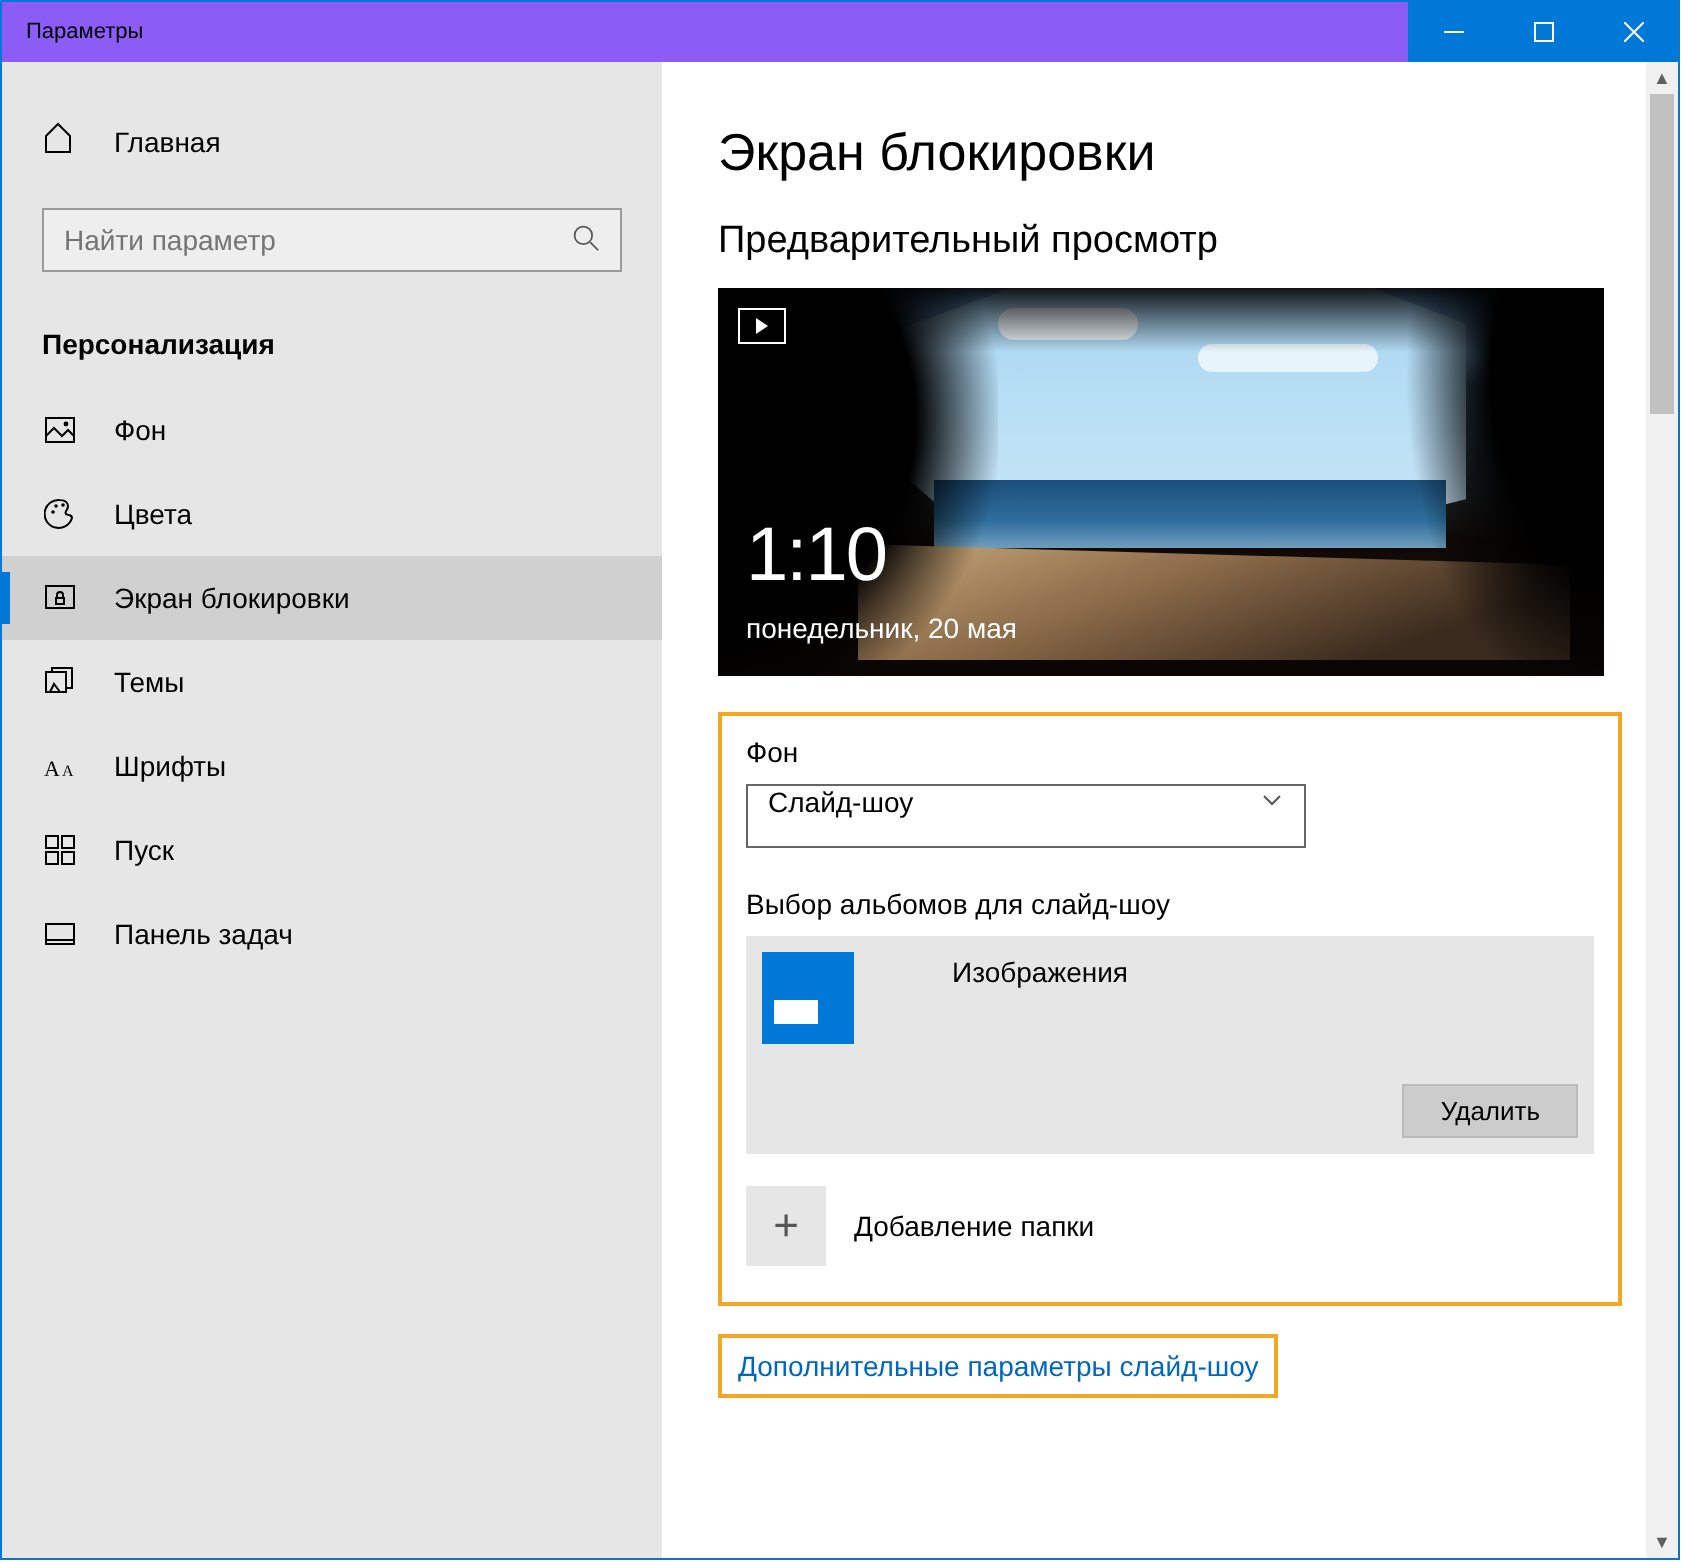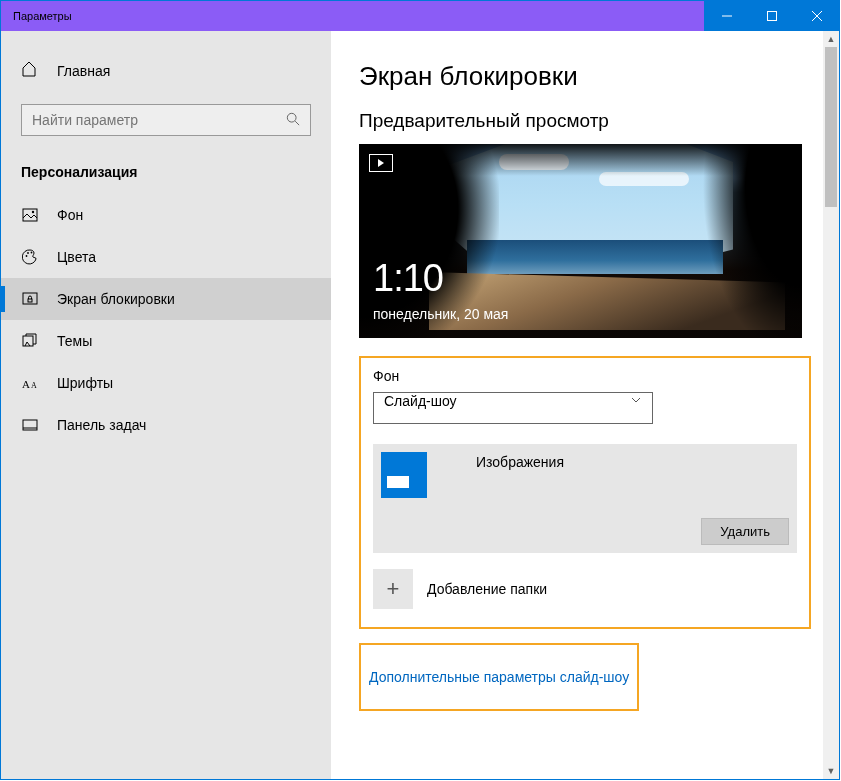--- a/index.html
+++ b/index.html
@@ -272,21 +272,21 @@
       justify-content: center;
       font-size: 22px;
       color: #555;
       cursor: pointer;
       margin-right: 14px;
     }
     .add-label { font-size: 14px; }
     .link-box {
       display: inline-block;
       border: 2px solid #f5a623;
-      padding: 24px 8px;
+      padding: 6px 8px;
     }
     .link-box a {
       color: #0067c0;
       font-size: 14px;
       text-decoration: none;
       cursor: pointer;
     }
     .scrollbar {
       position: absolute;
       right: 0; top: 0;
@@ -398,20 +398,31 @@
         <span class="label">Темы</span>
       </div>
       <div class="nav-item">
         <span class="icon">
             <svg width="16" height="14" viewBox="0 0 16 14">
               <text x="0" y="12" font-size="11" font-family="serif">A</text>
               <text x="9" y="12" font-size="8" font-family="serif">A</text>
             </svg>
           </span>
         <span class="label">Шрифты</span>
+      </div>
+      <div class="nav-item">
+        <span class="icon">
+            <svg width="16" height="16" viewBox="0 0 16 16">
+              <rect x="1" y="1" width="6" height="6" stroke="#000" fill="none"></rect>
+              <rect x="9" y="1" width="6" height="6" stroke="#000" fill="none"></rect>
+              <rect x="1" y="9" width="6" height="6" stroke="#000" fill="none"></rect>
+              <rect x="9" y="9" width="6" height="6" stroke="#000" fill="none"></rect>
+            </svg>
+          </span>
+        <span class="label">Пуск</span>
       </div>
       <div class="nav-item">
         <span class="icon">
             <svg width="16" height="16" viewBox="0 0 16 16">
               <rect x="1" y="3" width="14" height="10" stroke="#000" fill="none"></rect>
               <line x1="1" y1="11" x2="15" y2="11" stroke="#000"></line>
             </svg>
           </span>
         <span class="label">Панель задач</span>
       </div>
@@ -438,20 +449,21 @@
       <div class="highlight-box">
         <div class="label-sm">Фон</div>
         <div class="dropdown">
           <span>Слайд-шоу</span>
           <span class="chev">
             <svg width="12" height="12" viewBox="0 0 12 12">
                 <polyline points="2,4 6,8 10,4" fill="none" stroke="#555" stroke-width="1"></polyline>
               </svg>
           </span>
         </div>
+        <div class="label-sm">Выбор альбомов для слайд-шоу</div>
 
         <div class="album-row">
           <div class="album-top">
             <div class="album-thumb"></div>
             <div class="album-name">Изображения</div>
           </div>
           <button class="album-del">Удалить</button>
         </div>
 
         <div class="add-row">

